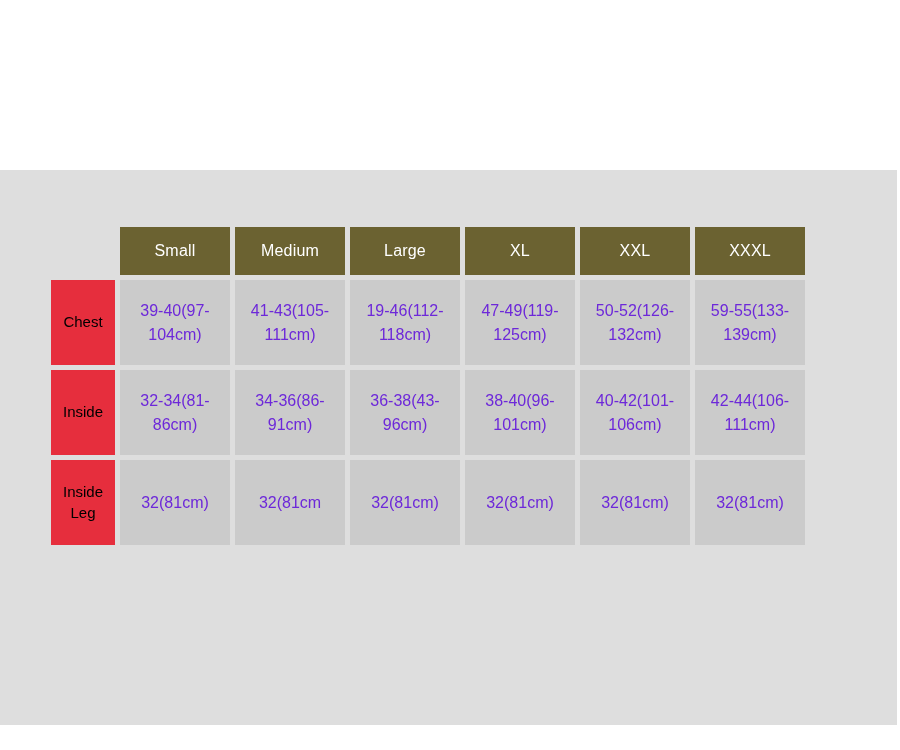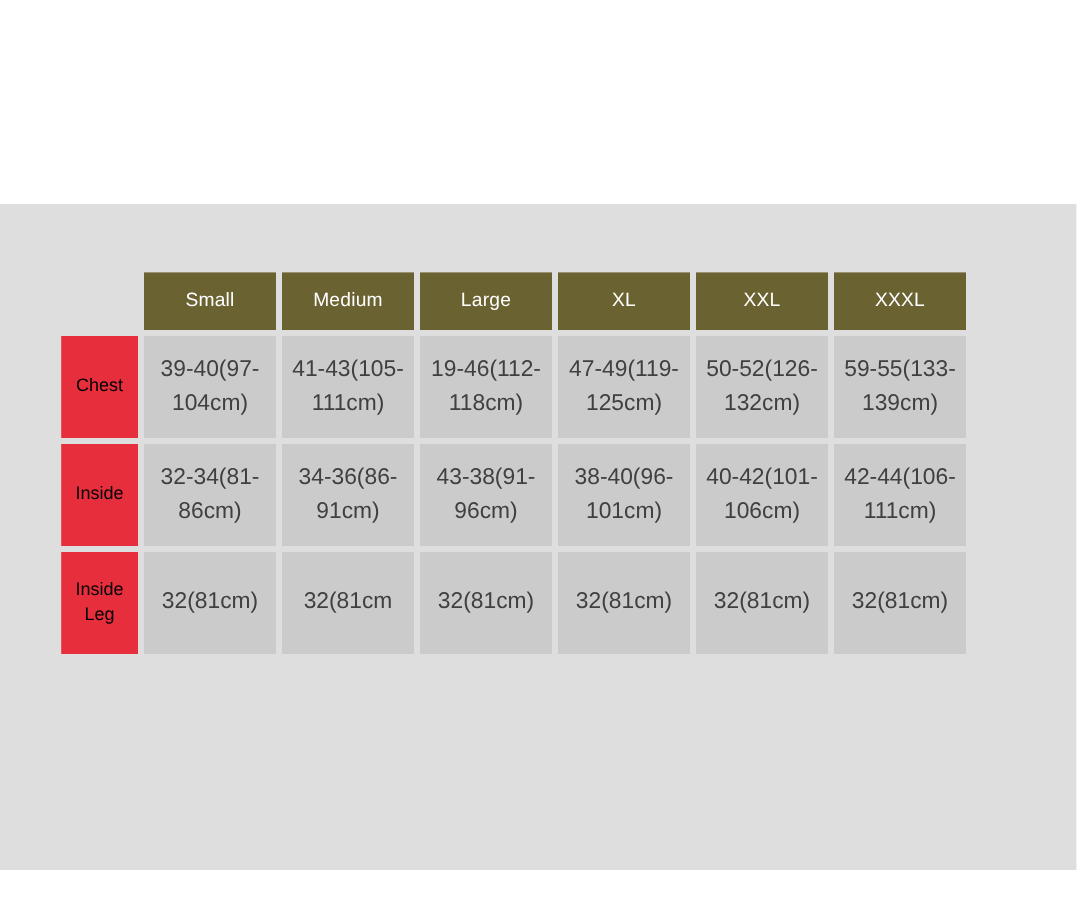--- a/index.html
+++ b/index.html
@@ -74,22 +74,22 @@
     font-size: 15px;
     font-weight: 400;
     line-height: 1.35;
     height: 85px;
   }
 
   
   .value-cell {
     height: 85px;
     background: #cbcbcb;
-    color: #404040;
-    font-size: 19px;
+    color: #6d28d9;
+    font-size: 16px;
     font-weight: 400;
     line-height: 1.5;
     padding: 0 6px !important;
     word-break: break-word;
   }
 </style>
 </head>
 <body>
 
 <div id="size-chart-panel">
@@ -115,21 +115,21 @@
         <td class="value-cell">19-46(112-118cm)</td>
         <td class="value-cell">47-49(119-125cm)</td>
         <td class="value-cell">50-52(126-132cm)</td>
         <td class="value-cell">59-55(133-139cm)</td>
       </tr>
 
       <tr>
         <th class="row-label">Inside</th>
         <td class="value-cell">32-34(81-86cm)</td>
         <td class="value-cell">34-36(86-91cm)</td>
-        <td class="value-cell">43-38(91-96cm)</td>
+        <td class="value-cell">36-38(43-96cm)</td>
         <td class="value-cell">38-40(96-101cm)</td>
         <td class="value-cell">40-42(101-106cm)</td>
         <td class="value-cell">42-44(106-111cm)</td>
       </tr>
 
       <tr>
         <th class="row-label">Inside Leg</th>
         <td class="value-cell">32(81cm)</td>
         <td class="value-cell">32(81cm</td>
         <td class="value-cell">32(81cm)</td>

